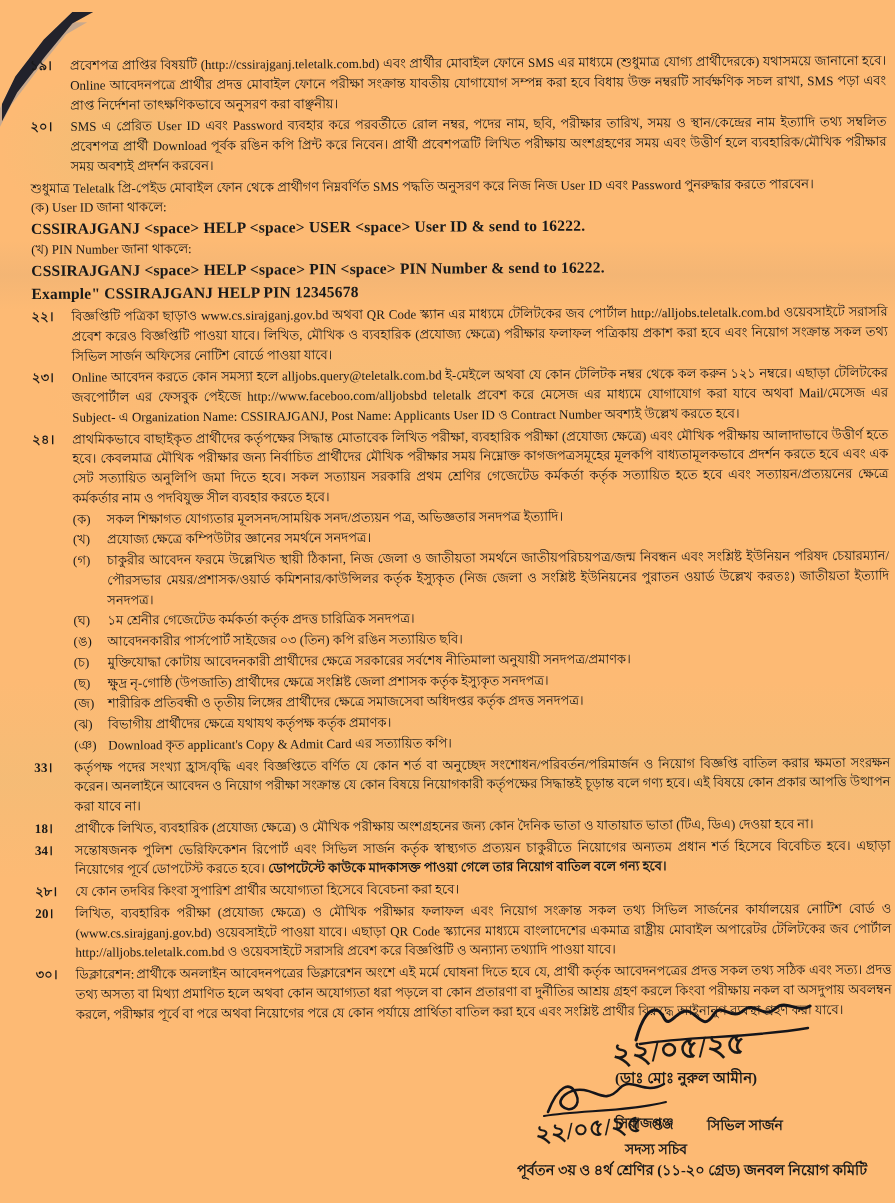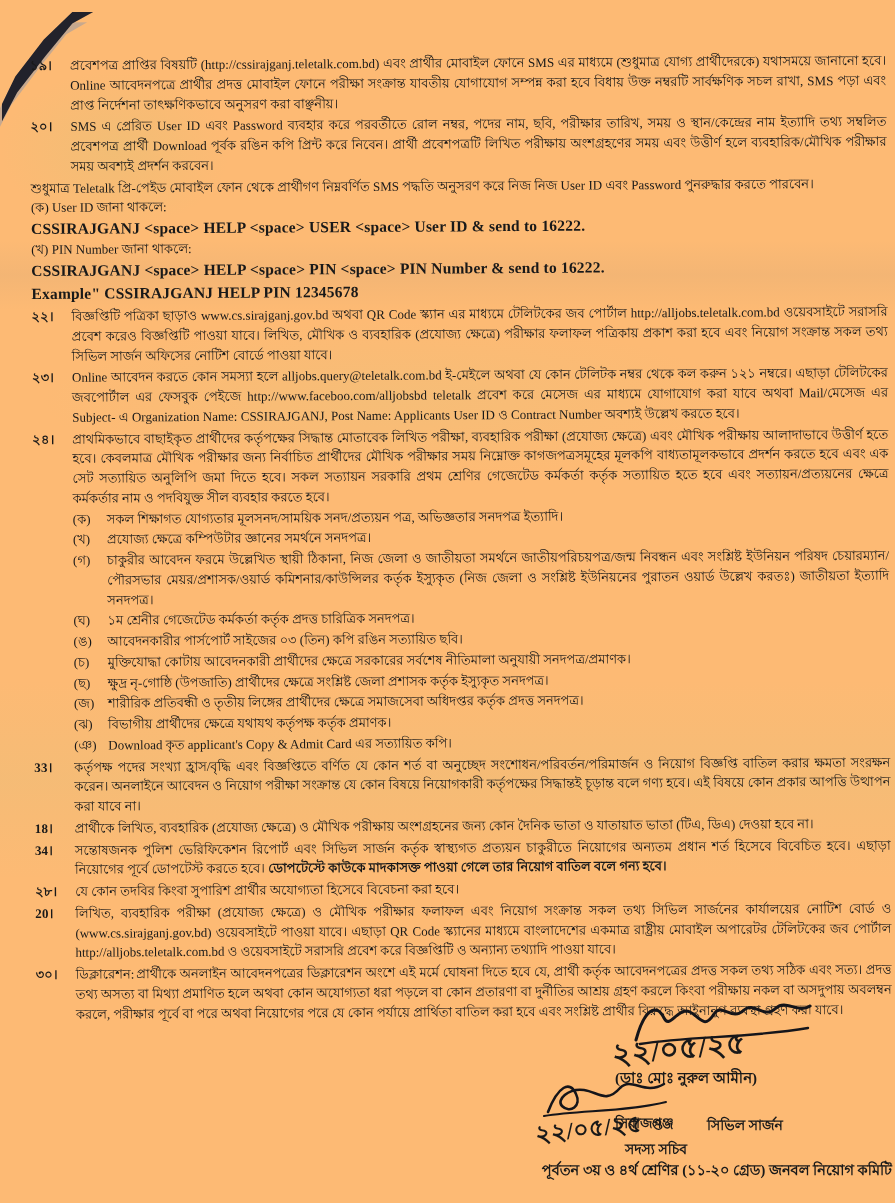--- a/index.html
+++ b/index.html
@@ -64,21 +64,21 @@
   .sig-name{position:absolute;left:615px;top:1066px;width:260px;font-weight:bold;font-size:15px;}
   .sig-title{position:absolute;left:615px;top:1090px;width:260px;text-align:center;font-weight:bold;font-size:14px;margin-top:24px;}
   .sig-place{position:absolute;left:615px;top:1112px;width:260px;text-align:left;font-weight:bold;font-size:14px;}
   .sig-scrawl2{position:absolute;left:540px;top:1076px;}
   .sig2-line{
     position:absolute;left:535px;top:1104px;width:220px;white-space:nowrap;
     font-size:24px;font-weight:bold;transform:rotate(-6deg);
   }
   .sig2-and{font-size:15px;font-weight:bold;transform:none;display:inline-block;margin-left:10px;}
   .member-sec{position:absolute;left:625px;top:1138px;width:200px;font-weight:bold;font-size:14px;}
-  .committee{position:absolute;left:492px;top:1159px;width:400px;text-align:right;font-weight:bold;font-size:14.5px;}
+  .committee{position:absolute;left:492px;top:1159px;width:400px;text-align:center;font-weight:bold;font-size:14.5px;}
 </style>
 </head>
 <body>
 
 <div class="page">
   <div class="tint t1"></div>
   <div class="tint t2"></div>
   <div class="tint t3"></div>
   <div class="tint t4"></div>
   <div class="fold-shadow"></div>

